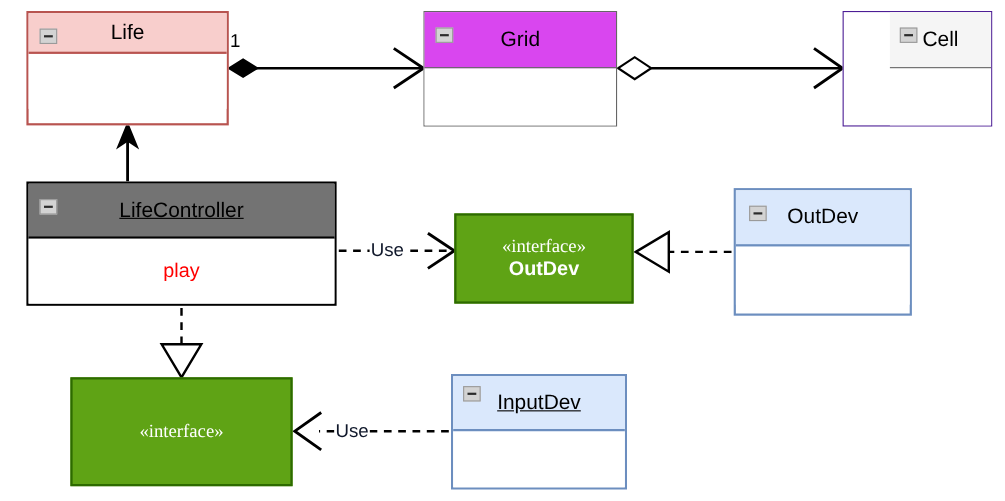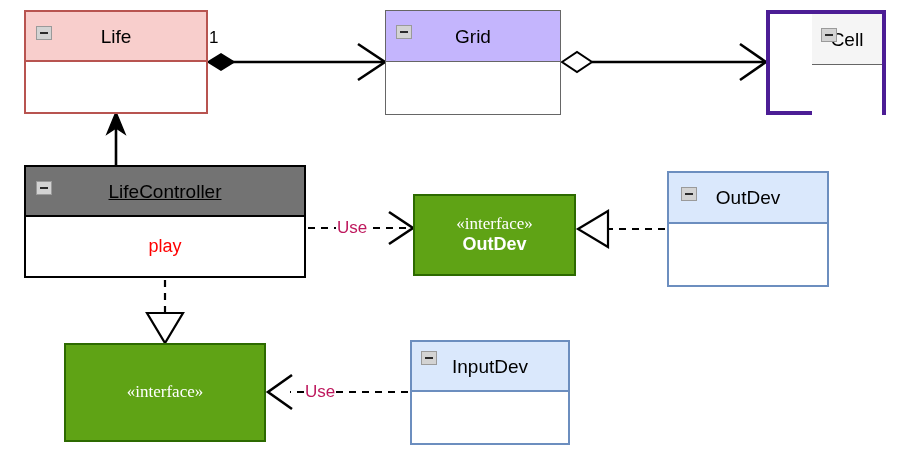--- a/index.html
+++ b/index.html
@@ -69,34 +69,34 @@
     left: 3px;
     right: 3px;
     top: 5px;
     height: 2px;
     background: #2b2b2b;
   }
 
   
   #box-life { left: 24px; top: 10px; width: 184px; height: 104px;
               border: 2px solid #b85450; }
-  #box-life .hdr { height: 50px; background: #f8cecc;
+  #box-life .hdr { height: 37px; background: #f8cecc;
                    border-bottom: 2px solid #b85450; }
   #box-life .body-compartment { height: 50px; }
 
   
   #box-grid { left: 385px; top: 10px; width: 176px; height: 105px;
               border: 1px solid #666666; }
-  #box-grid .hdr { height: 51px; background: #c4b5fd;
+  #box-grid .hdr { height: 51px; background: #d946ef;
                    border-bottom: 1px solid #666666; }
   #box-grid .body-compartment { height: 52px; }
 
   
-  #box-cell { left: 766px; top: 10px; width: 120px; height: 105px;
-              border: 4px solid #4c1d95; padding-left: 42px; }
+  #box-cell { left: 766px; top: 10px; width: 136px; height: 105px;
+              border: 1px solid #4c1d95; padding-left: 42px; }
   #box-cell .hdr { height: 51px; background: #f5f5f5;
                    border-bottom: 1px solid #666666; }
   #box-cell .body-compartment { height: 52px; }
 
   
   #box-lifecontroller { left: 24px; top: 165px; width: 282px; height: 113px;
                         border: 2px solid #000000; }
   #box-lifecontroller .hdr { height: 50px; background: #737373;
                              border-bottom: 2px solid #000000; text-decoration: underline; }
   #box-lifecontroller .title { font-size: 19px; }
@@ -151,21 +151,21 @@
   #box-outdev .hdr { height: 51px; }
   #box-outdev .body-compartment { height: 53px; }
   #box-inputdev { left: 410px; top: 340px; width: 160px; height: 105px; }
   #box-inputdev .hdr { height: 50px; }
   #box-inputdev .body-compartment { height: 51px; }
 
   
   .edge-label {
     position: absolute;
     font-size: 17px;
-    color: #be185d;
+    color: #0f172a;
     background: #ffffff;
     white-space: nowrap;
     line-height: 1;
   }
   .mult-label {
     position: absolute;
     font-size: 17px;
     color: #000000;
     white-space: nowrap;
     line-height: 1;
@@ -275,21 +275,21 @@
     <div class="hdr">
       <span class="min-icon" style="left:12px; top:14px;"></span>
       <span class="title">OutDev</span>
     </div>
     <div class="body-compartment"></div>
   </div>
 
   <div class="uml-class uml-blue" id="box-inputdev">
     <div class="hdr">
       <span class="min-icon" style="left:9px; top:9px;"></span>
-      <span class="title" style="">InputDev</span>
+      <span class="title" style="text-decoration:underline;">InputDev</span>
     </div>
     <div class="body-compartment"></div>
   </div>
 
   <span class="edge-label" style="left:336px; top:219px; padding:0 1px;">Use</span>
   <span class="edge-label" style="left:304px; top:383px; padding:0 1px;">Use</span>
 
 </div>
 
 </body></html>

